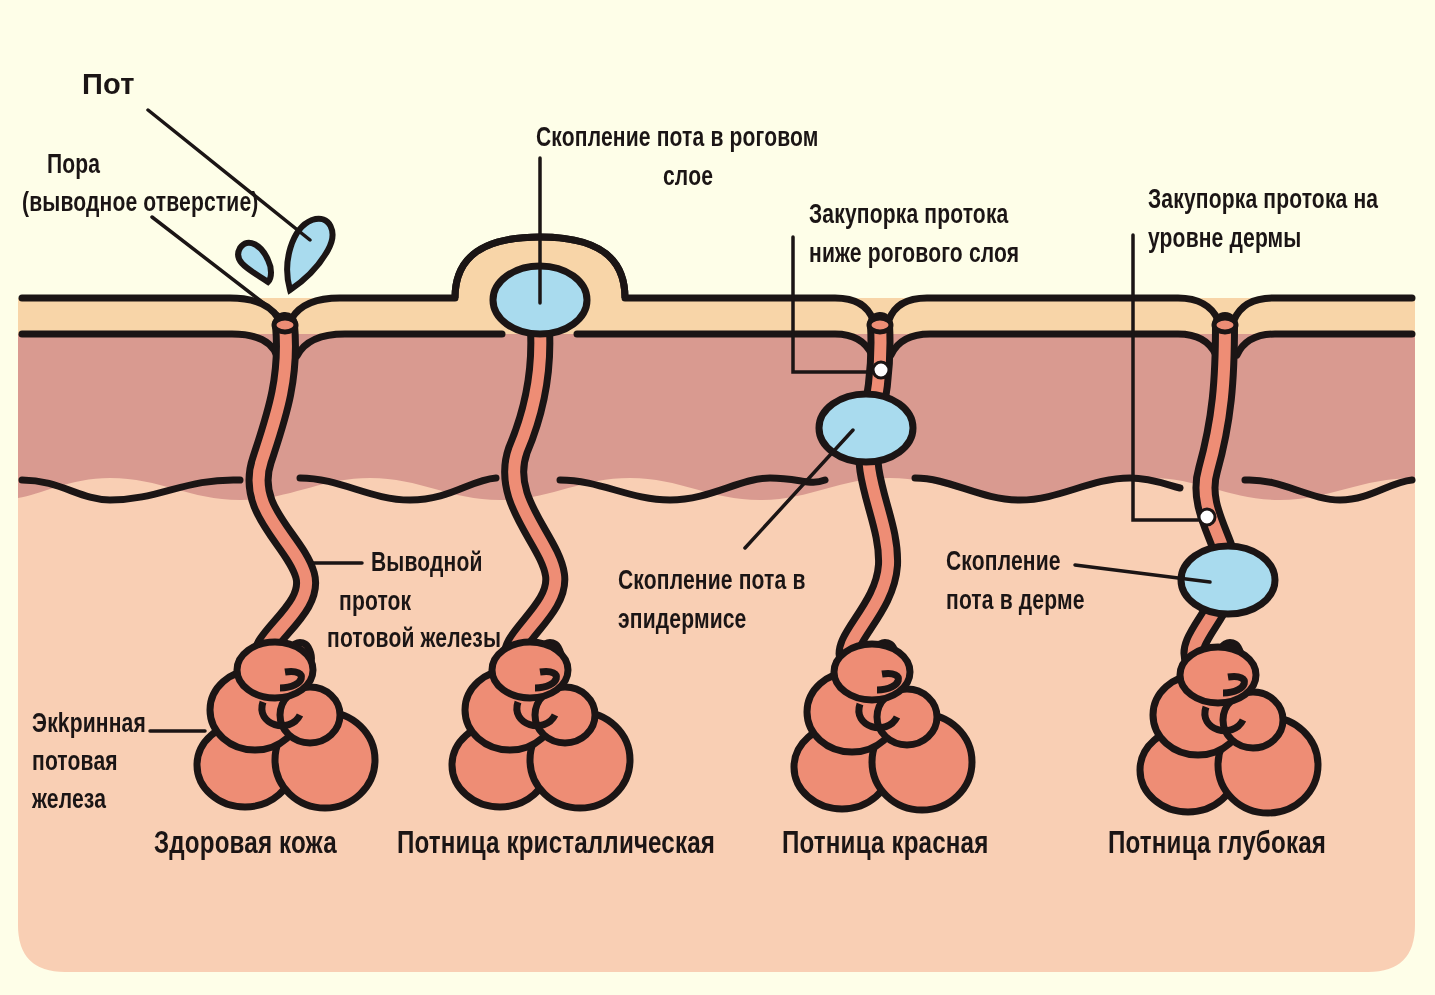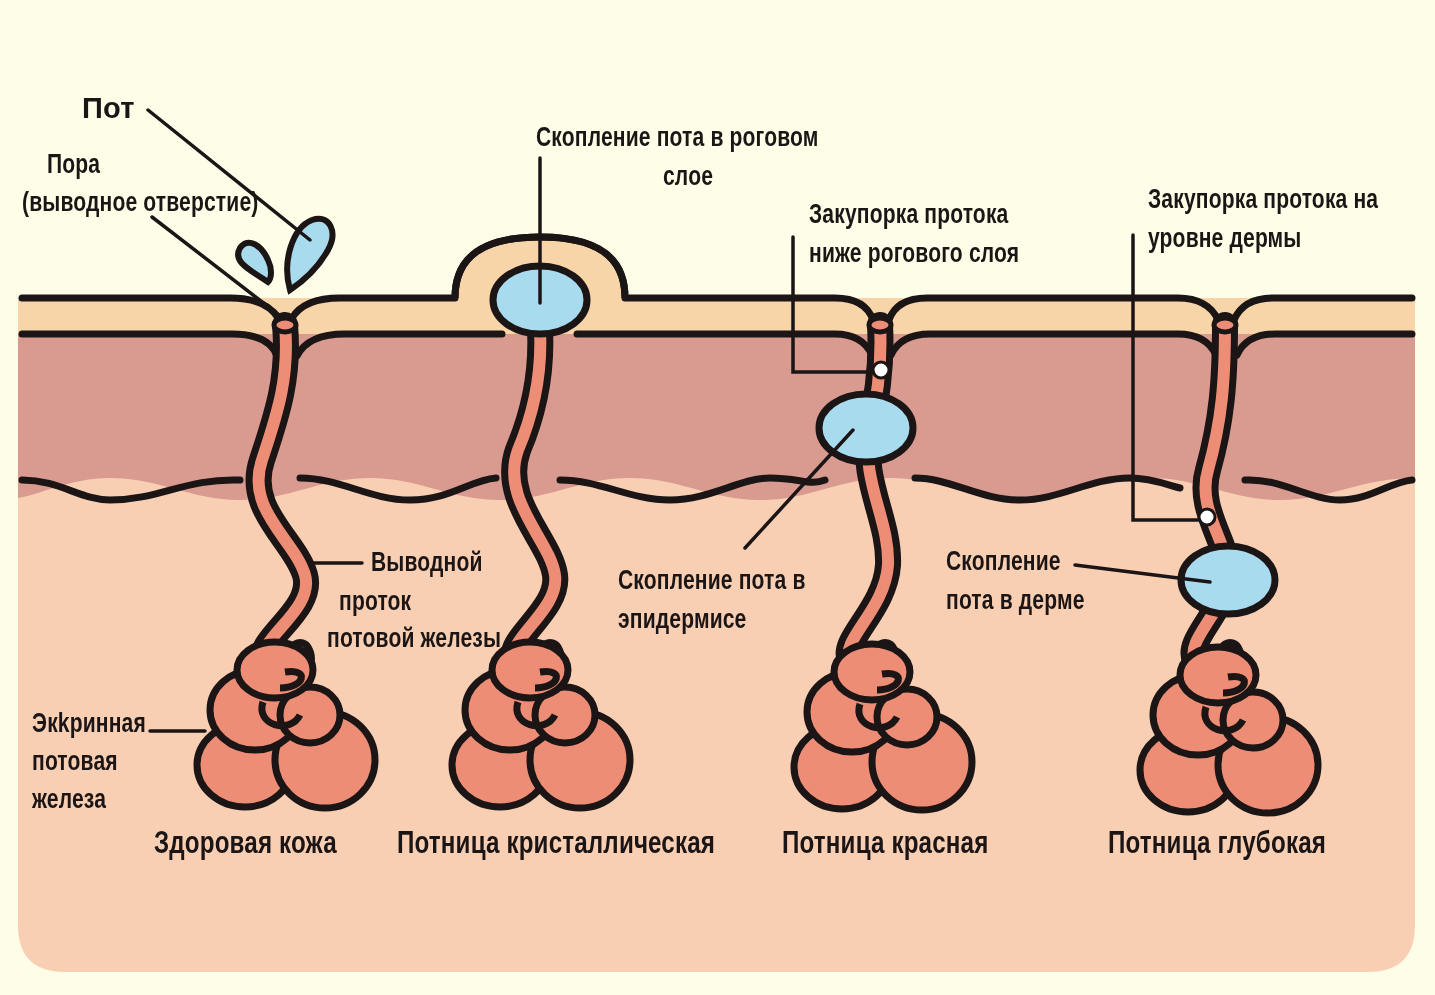--- a/index.html
+++ b/index.html
@@ -97,21 +97,21 @@
     <line x1="540" y1="158" x2="540" y2="303"></line>
     <polyline points="793,237 793,372 873,372"></polyline>
     <line x1="745" y1="548" x2="853" y2="430"></line>
     <polyline points="1133,235 1133,520 1198,520"></polyline>
     <line x1="1075" y1="565" x2="1210" y2="582"></line>
     <line x1="312" y1="563" x2="362" y2="563"></line>
     <line x1="150" y1="731" x2="205" y2="731"></line>
   </g>
 </svg>
 
-<div class="lbl lbl-sweat" style="left:82px;top:92px;">Пот</div>
+<div class="lbl lbl-sweat" style="left:82px;top:68px;">Пот</div>
 
 <div class="lbl lbl-md" style="left:47px;top:145px;">Пора</div>
 <div class="lbl lbl-md" style="left:22px;top:183px;">(выводное отверстие)</div>
 
 <div class="lbl lbl-md" style="left:536px;top:118px;">Скопление пота в роговом</div>
 <div class="lbl lbl-md" style="left:663px;top:157px;">слое</div>
 
 <div class="lbl lbl-md" style="left:809px;top:195px;">Закупорка протока</div>
 <div class="lbl lbl-md" style="left:809px;top:234px;">ниже рогового слоя</div>
 

